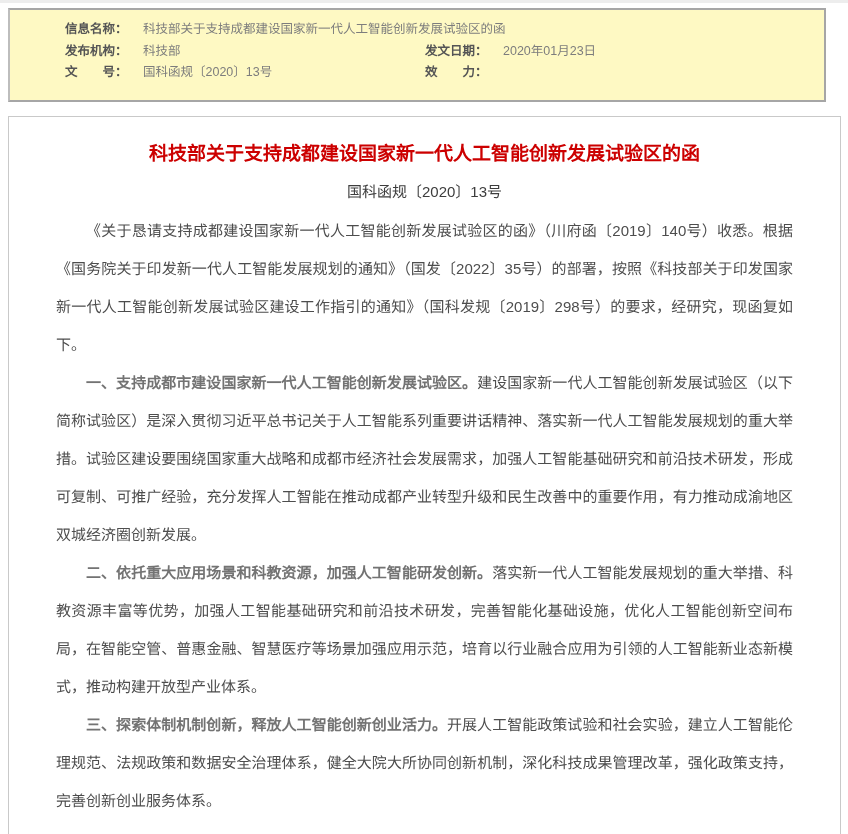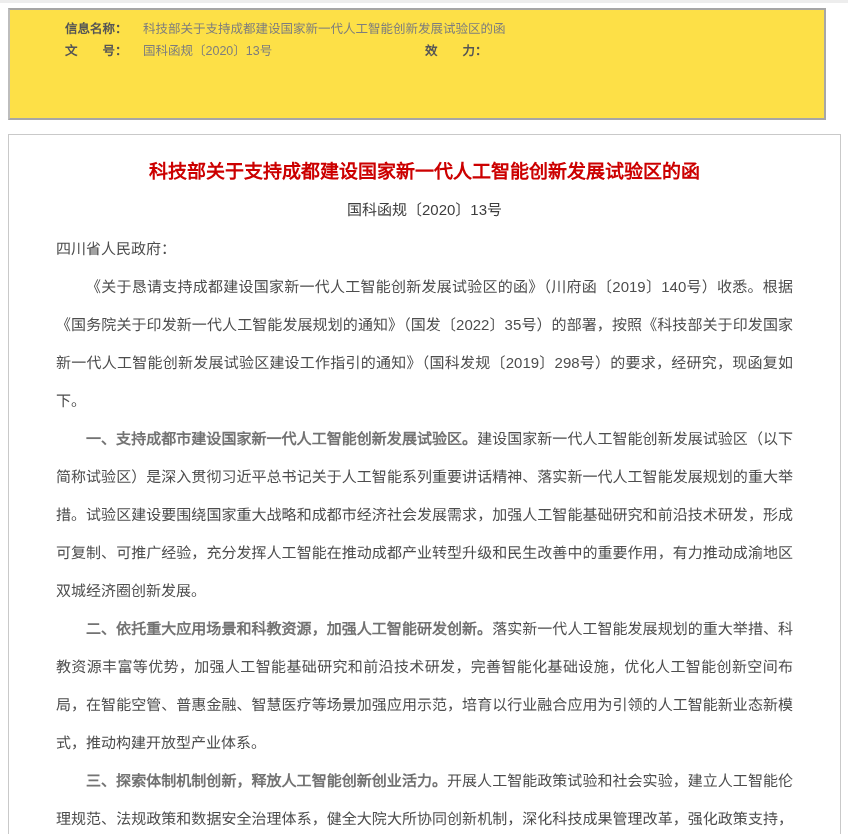--- a/index.html
+++ b/index.html
@@ -11,25 +11,25 @@
     background: #ffffff;
     font-family: "Liberation Sans", "DejaVu Sans", sans-serif;
   }
   .page-top-edge {
     height: 3px;
     background: #ededed;
   }
   
   .meta-box {
     margin: 5px 22px 0 8px;
-    height: 112px;
+    height: 94px;
     box-sizing: border-box;
     border: 2px solid #a6a6a6;
     border-left-color: #bdbdbd;
-    background: #fde047;
+    background: #fef9c3;
     padding: 9px 10px 0 55px;
   }
   .meta-row {
     display: grid;
     grid-template-columns: 78px 282px 78px 1fr;
     line-height: 21.5px;
     font-size: 12.5px;
   }
   .meta-row.full {
     grid-template-columns: 78px 1fr;
@@ -93,31 +93,36 @@
 <body>
 
 <div class="page-top-edge"></div>
 
 <div class="meta-box">
   <div class="meta-row full">
     <span class="mlabel">信息名称：</span>
     <span class="mvalue">科技部关于支持成都建设国家新一代人工智能创新发展试验区的函</span>
   </div>
   <div class="meta-row">
+    <span class="mlabel">发布机构：</span>
+    <span class="mvalue">科技部</span>
+    <span class="mlabel">发文日期：</span>
+    <span class="mvalue">2020年01月23日</span>
+  </div>
+  <div class="meta-row">
     <span class="mlabel">文　　号：</span>
     <span class="mvalue">国科函规〔2020〕13号</span>
     <span class="mlabel">效　　力：</span>
     <span class="mvalue"></span>
   </div>
 </div>
 
 <div class="doc-box">
   <h1 class="doc-title">科技部关于支持成都建设国家新一代人工智能创新发展试验区的函</h1>
   <div class="doc-number">国科函规〔2020〕13号</div>
   <div class="doc-body">
-    <p class="salutation">四川省人民政府：</p>
     <p class="para"><b></b><span>《关于恳请支持成都建设国家新一代人工智能创新发展试验区的函》（川府函〔2019〕140号）收悉。根据《国务院关于印发新一代人工智能发展规划的通知》（国发〔2022〕35号）的部署，按照《科技部关于印发国家新一代人工智能创新发展试验区建设工作指引的通知》（国科发规〔2019〕298号）的要求，经研究，现函复如下。</span></p>
     <p class="para"><b>一、支持成都市建设国家新一代人工智能创新发展试验区。</b><span>建设国家新一代人工智能创新发展试验区（以下简称试验区）是深入贯彻习近平总书记关于人工智能系列重要讲话精神、落实新一代人工智能发展规划的重大举措。试验区建设要围绕国家重大战略和成都市经济社会发展需求，加强人工智能基础研究和前沿技术研发，形成可复制、可推广经验，充分发挥人工智能在推动成都产业转型升级和民生改善中的重要作用，有力推动成渝地区双城经济圈创新发展。</span></p>
     <p class="para"><b>二、依托重大应用场景和科教资源，加强人工智能研发创新。</b><span>落实新一代人工智能发展规划的重大举措、科教资源丰富等优势，加强人工智能基础研究和前沿技术研发，完善智能化基础设施，优化人工智能创新空间布局，在智能空管、普惠金融、智慧医疗等场景加强应用示范，培育以行业融合应用为引领的人工智能新业态新模式，推动构建开放型产业体系。</span></p>
     <p class="para"><b>三、探索体制机制创新，释放人工智能创新创业活力。</b><span>开展人工智能政策试验和社会实验，建立人工智能伦理规范、法规政策和数据安全治理体系，健全大院大所协同创新机制，深化科技成果管理改革，强化政策支持，完善创新创业服务体系。</span></p>
 
   </div>
 </div>
 
 </body></html>

